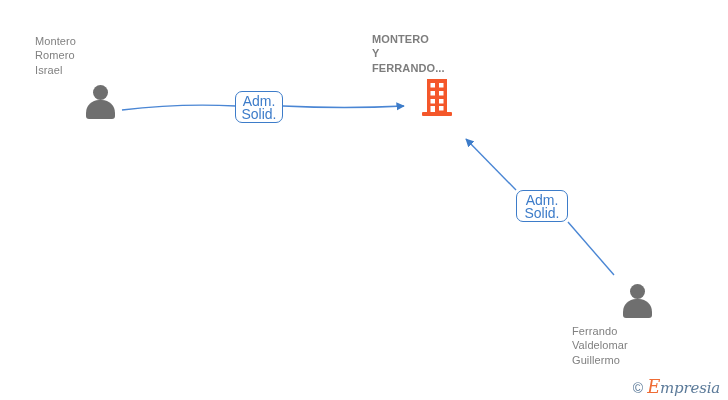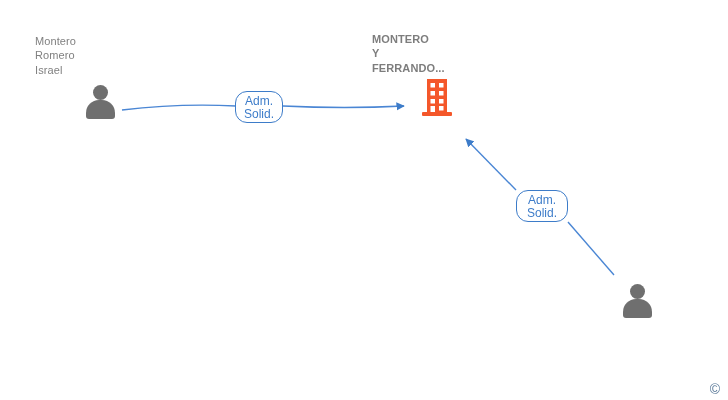--- a/index.html
+++ b/index.html
@@ -77,24 +77,24 @@
     width: 40px;
     height: 38px;
     margin: 4px auto 0;
   }
 
   
   .edge-label {
     position: absolute;
     box-sizing: border-box;
     border: 1px solid #3d7cc9;
-    border-radius: 12px;
+    border-radius: 7px;
     background: #ffffff;
     color: #3d7cc9;
-    font-size: 12px;
+    font-size: 14px;
     line-height: 13px;
     text-align: center;
     padding: 3px 0 0 0;
     z-index: 5;
   }
   .edge-label span {
     display: block;
   }
 
   
@@ -191,19 +191,23 @@
         <rect x="13.5" y="27" width="4.5" height="6" fill="#ffffff"></rect>
       </svg>
     </div>
   </div>
 
   <div class="node" style="left:572px; top:284px; width:130px;">
     <div class="person-icon">
       <div class="head"></div>
       <div class="body"></div>
     </div>
+    <div class="node-label" style="margin-top:6px;">Ferrando
+Valdelomar
+Guillermo</div>
   </div>
 
   <div id="watermark">
     <span class="copy">©</span>
+    <span class="brand"><span class="cap">E</span><span>mpresia</span></span>
   </div>
 
 </div>
 
 </body></html>

